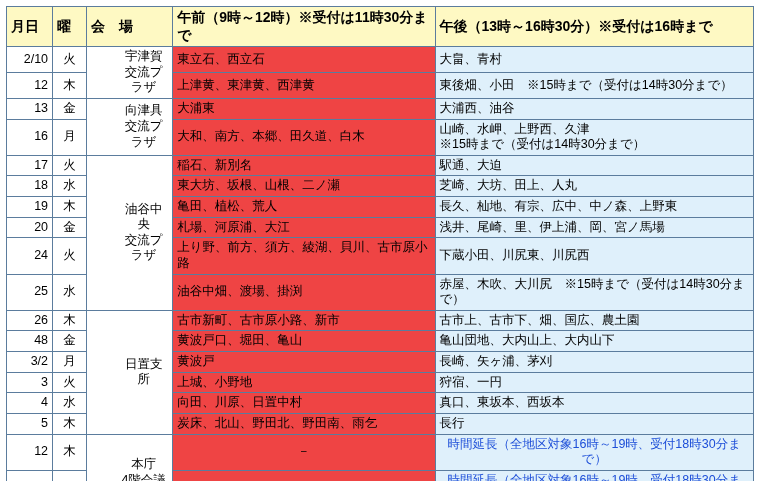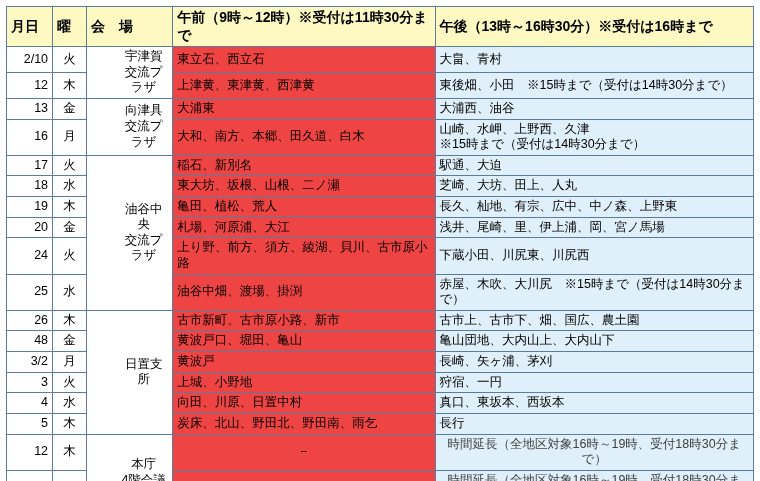--- a/index.html
+++ b/index.html
@@ -71,21 +71,21 @@
     text-align: left;
     margin-left: 48px;
   }
   td.pm.center {
     text-align: center;
   }
   td.am.center {
     text-align: center;
   }
   .emph {
-    color: #404040;
+    color: #1d4ed8;
   }
   .venue-line { display: block; margin-left: 28px; }
 </style>
 </head>
 <body>
 
 <div id="schedule-wrap">
   <table class="schedule">
     <colgroup>
       <col class="col-date">

